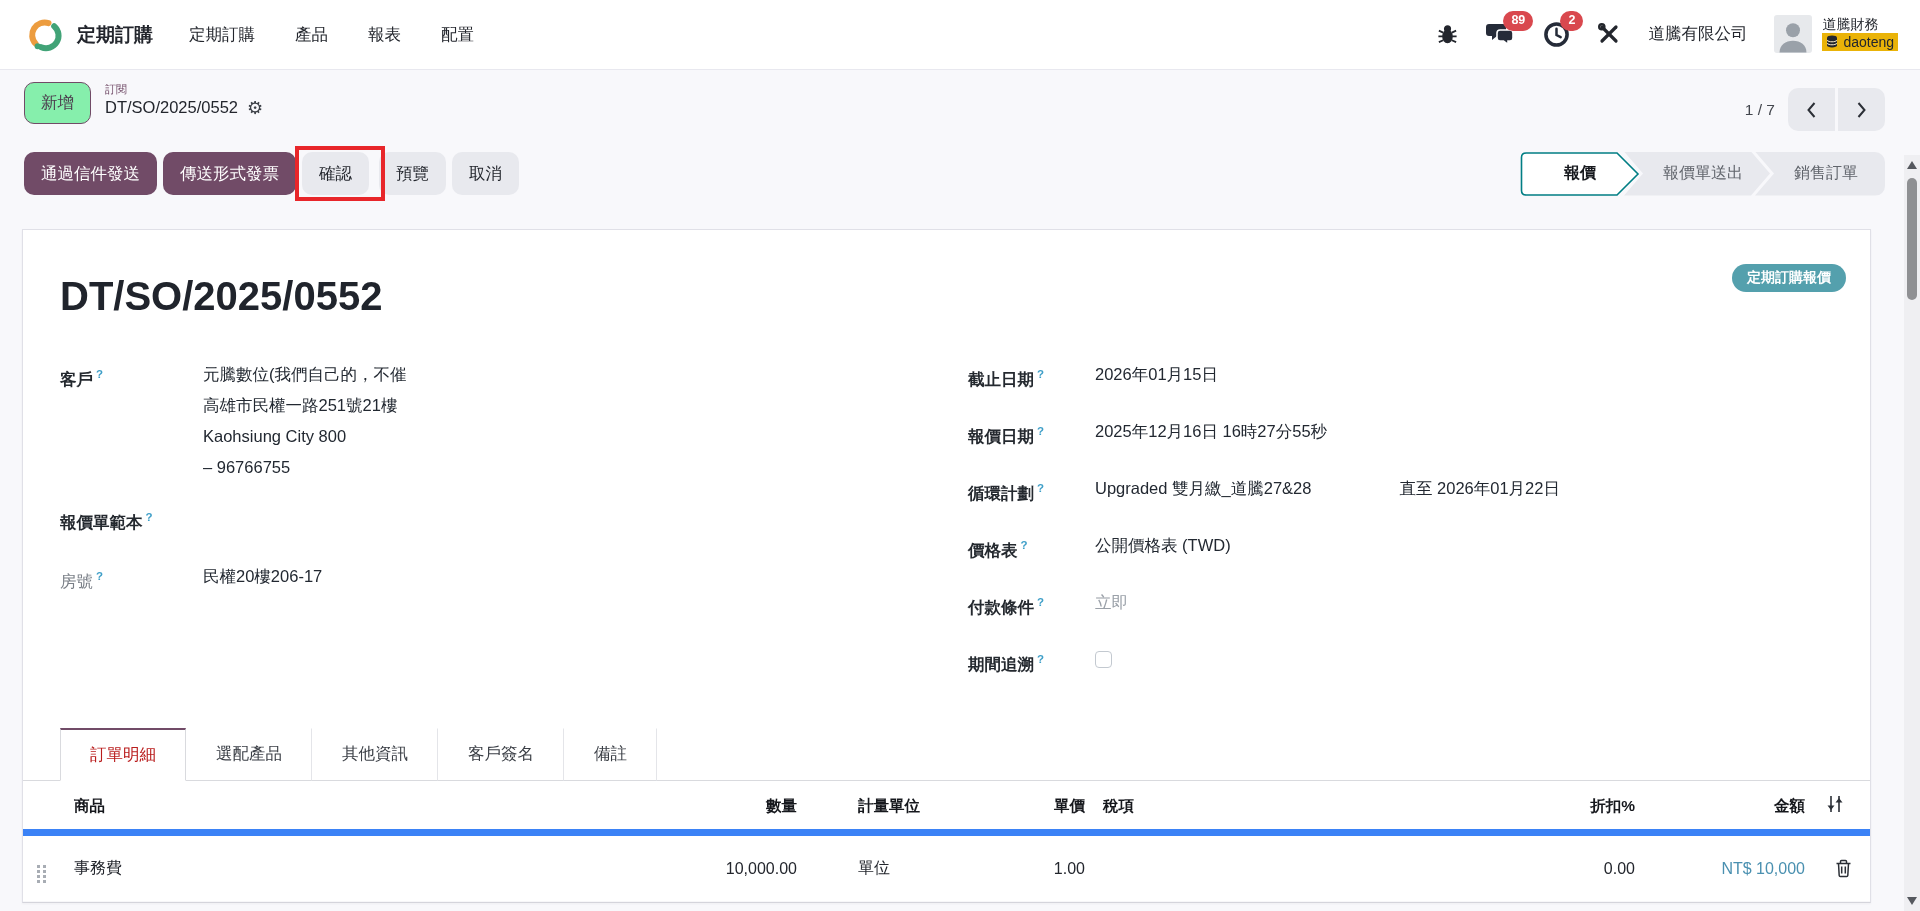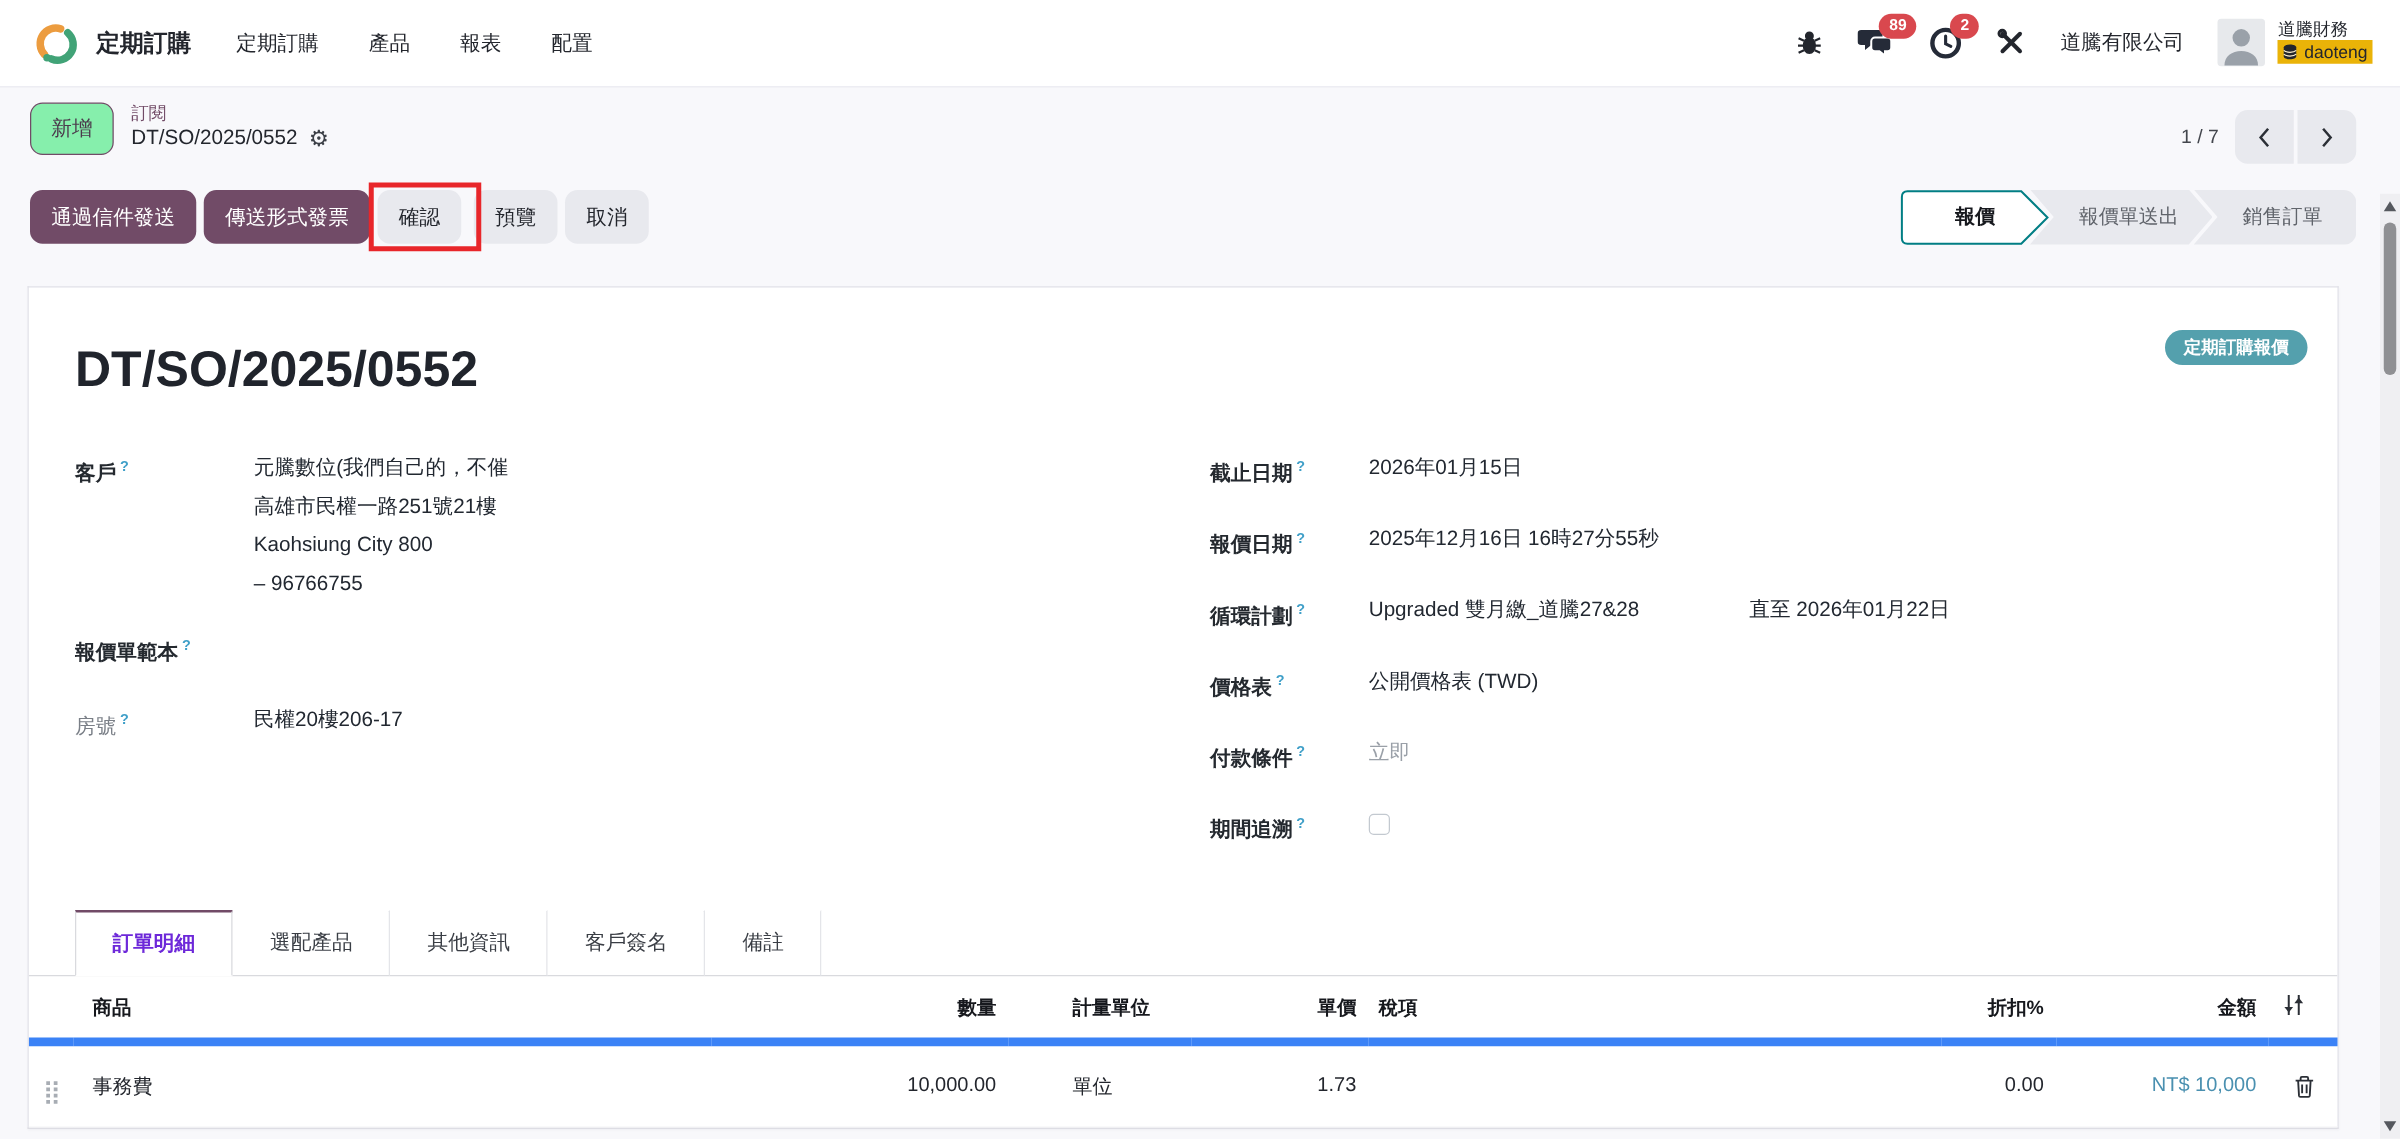--- a/index.html
+++ b/index.html
@@ -30,21 +30,21 @@
   .user-name{ font-size:14px; }
   .user-db{ font-size:14px; background:#eab308; padding:0 4px; display:inline-flex;
     align-items:center; gap:5px; }
 
   
   .control{ padding:12px 35px 0 24px; }
   .cp-top{ display:flex; align-items:flex-start; }
   .btn-new{ border:1px solid #714B67; color:#4b3a4c; background:#86efac; border-radius:10px;
     padding:9px 16px; font-size:16.5px; }
   .crumbs{ margin-left:14px; }
-  .crumb-parent{ color:#714B67; font-size:14px; cursor:pointer; }
+  .crumb-parent{ color:#714B67; font-size:11px; cursor:pointer; }
   .crumb-current{ font-size:16.5px; display:flex; align-items:center; gap:9px; margin-top:1px; }
   .gear{ font-size:18px; color:#3c4047; cursor:pointer; line-height:1; }
   .pager{ margin-left:auto; display:flex; align-items:center; gap:13px; margin-top:6px; }
   .pager-count{ font-size:15.5px; color:#43464d; }
   .pager-btns{ display:flex; gap:3px; }
   .pager-btn{ width:47px; height:43px; background:#e8e9ee; display:flex;
     align-items:center; justify-content:center; }
   .pager-btn.prev{ border-radius:10px 0 0 10px; }
   .pager-btn.next{ border-radius:0 10px 10px 0; }
 
@@ -92,21 +92,21 @@
   .plan-until{ margin-left:88px; }
   .checkbox{ width:17px; height:17px; border:1px solid #c3c9d0; border-radius:4px;
     background:#fff; margin-top:7px; cursor:pointer; }
 
   
   .tabs{ display:flex; border-bottom:1px solid #d9dade; margin-top:27px; padding-left:37px; }
   .tab{ padding:14px 29px; font-size:16.5px; color:#3a3e45; margin-bottom:-1px;
     border:1px solid transparent; cursor:pointer; }
   .tab.inactive{ border-right:1px solid #e4e5e9; }
   .tab.active{ background:#fff; border-color:#d9dade; border-top:2px solid #714B67;
-    border-bottom-color:#fff; color:#6d28d9; font-weight:700; }
+    border-bottom-color:#fff; color:#b91c1c; font-weight:400; }
 
   
   table.olist{ width:1849px; border-collapse:collapse; table-layout:fixed; font-size:16px; }
   .olist th{ font-weight:700; font-size:15.5px; color:#16181d; padding:14px 10px 12px;
     border-bottom:7px solid #3b82f6; text-align:left; }
   .olist td{ padding:18px 10px; vertical-align:middle; }
   .olist .num{ text-align:right; }
   .olist .uom-col{ padding-left:51px; }
   .olist .tax-col{ padding-left:8px; }
   .olist .prod-col{ padding-left:15px; }
@@ -350,21 +350,21 @@
               <i></i>
               <i></i>
               <i></i>
               <i></i>
               <i></i>
               <i></i>
             </span></td>
         <td class="prod-col">事務費</td>
         <td class="num">10,000.00</td>
         <td class="uom-col">單位</td>
-        <td class="num">1.73</td>
+        <td class="num">1.00</td>
         <td class="tax-col"></td>
         <td class="num">0.00</td>
         <td class="num amount">NT$ 10,000</td>
         <td class="del-col">
           <button class="trash-btn">
             <svg width="17" height="19" viewBox="0 0 17 19" fill="none" stroke="#2b2f36" stroke-width="1.5">
               <path d="M1.5 4.5 H15.5 M5.5 4.5 V2.5 Q5.5 1.5 6.5 1.5 H10.5 Q11.5 1.5 11.5 2.5 V4.5 M3.5 4.5 L4.2 16.5 Q4.3 17.5 5.3 17.5 H11.7 Q12.7 17.5 12.8 16.5 L13.5 4.5 M6.7 7.5 V14.5 M10.3 7.5 V14.5"></path>
             </svg>
           </button>
         </td>

